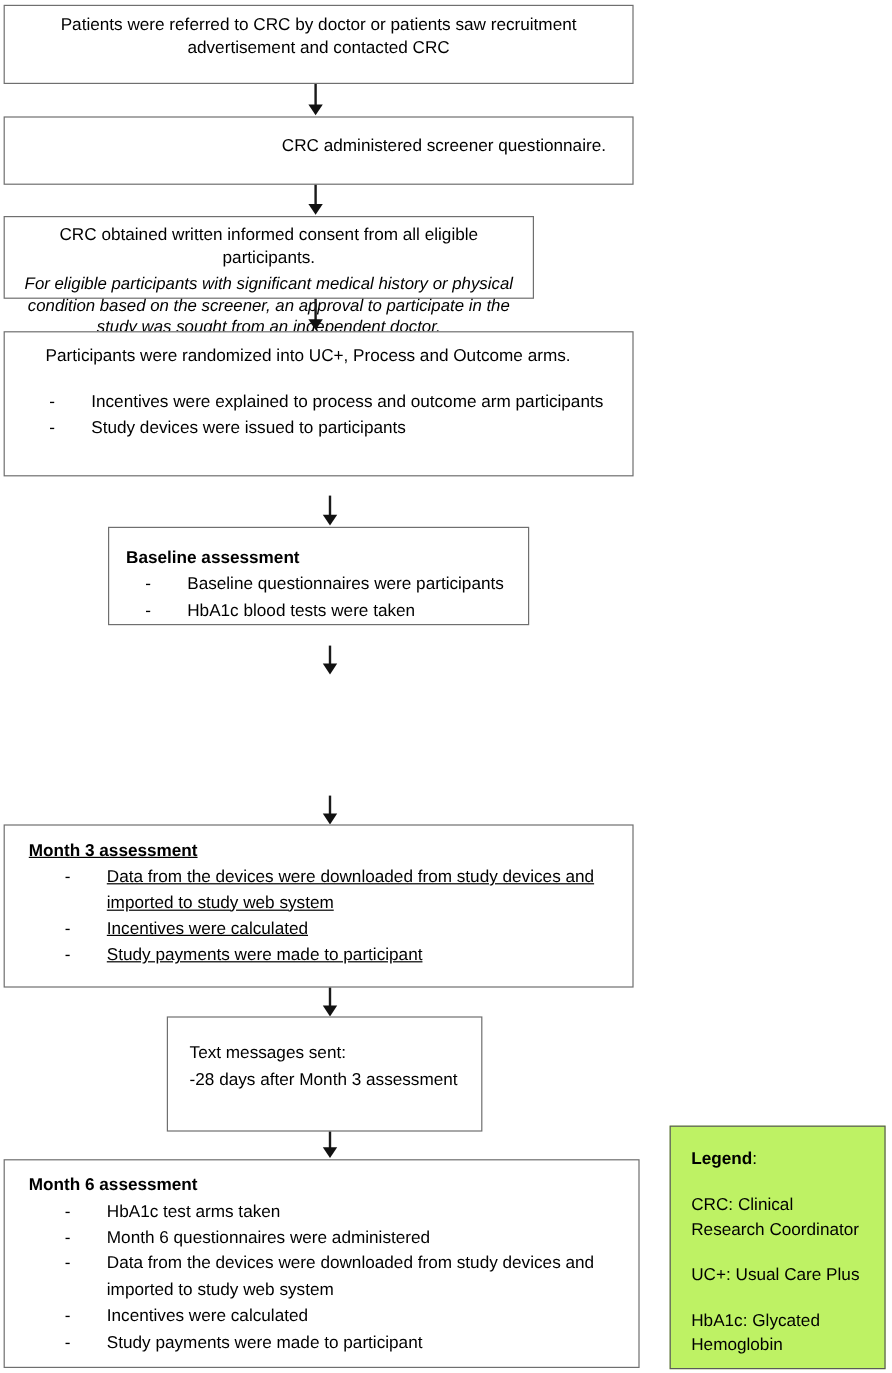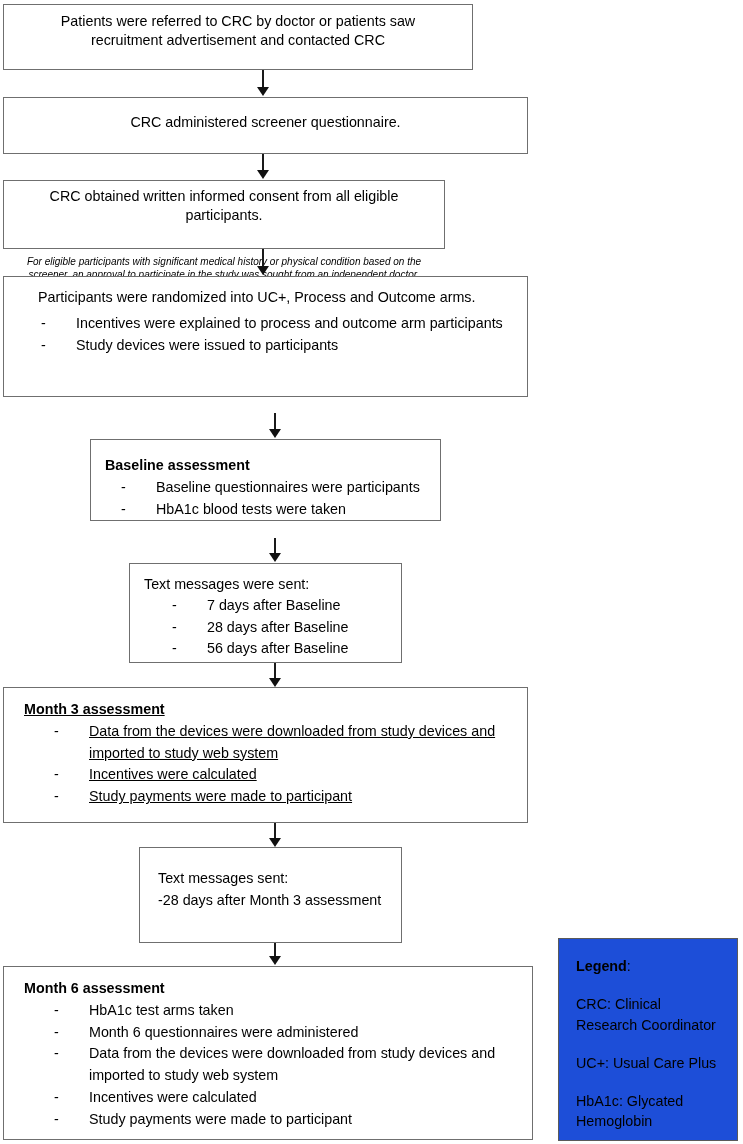--- a/index.html
+++ b/index.html
@@ -28,23 +28,22 @@
     color: #000;
   }
   .ctr {
     text-align: center;
   }
   .hdr {
     font-weight: bold;
   }
   .ital {
     font-style: italic;
-    font-size: 10px;
+    font-size: 14px;
     line-height: 1.30;
-    margin-top: 28px;
   }
   
   ul.dashlist {
     list-style: none;
     margin: 0;
     padding: 0;
   }
   ul.dashlist > li {
     position: relative;
     padding-left: 65px;
@@ -71,85 +70,77 @@
     width: 0;
     height: 0;
     border-left: 6px solid transparent;
     border-right: 6px solid transparent;
     border-top: 9px solid #111111;
   }
   .legend-box {
     position: absolute;
     box-sizing: border-box;
     border: 1px solid #5a5a5a;
-    background: #1d4ed8;
+    background: #bef264;
     font-size: 14.3px;
     line-height: 1.42;
   }
   .legend-box .lg-title { font-weight: bold; }
   .legend-box .lg-title span.colon { font-weight: normal; }
   .legend-entry { margin-top: 16px; }
 </style>
 </head>
 <body>
 
 <div id="canvas">
 
-  <div class="box" style="left:3px; top:4px; width:470px; height:66px;">
+  <div class="box" style="left:3px; top:4px; width:525px; height:66px;">
     <div class="ctr" style="padding:7px 22px 0 22px;">Patients were referred to CRC by doctor or patients saw recruitment advertisement and contacted CRC</div>
   </div>
 
   <div class="conn" style="left:262px; top:70px; height:22px;"></div>
   <div class="arrowhead" style="left:257px; top:87px;"></div>
 
   <div class="box" style="left:3px; top:97px; width:525px; height:57px;">
-    <div class="ctr" style="padding:15px 22px 0 22px;">CRC administered screener questionnaire.</div>
+    <div class="ctr" style="padding:15px 22px 0 22px;text-align:right;">CRC administered screener questionnaire.</div>
   </div>
 
   <div class="conn" style="left:262px; top:154px; height:21px;"></div>
   <div class="arrowhead" style="left:257px; top:170px;"></div>
 
   <div class="box" style="left:3px; top:180px; width:442px; height:69px;">
     <div class="ctr" style="padding:6px 14px 0 14px;">CRC obtained written informed consent from all eligible participants.</div>
     <div class="ctr ital" style="padding:2px 14px 0 14px;">For eligible participants with significant medical history or physical condition based on the screener, an approval to participate in the study was sought from an independent doctor.</div>
   </div>
 
   <div class="conn" style="left:262px; top:249px; height:22px;"></div>
   <div class="arrowhead" style="left:257px; top:266px;"></div>
 
   <div class="box" style="left:3px; top:276px; width:525px; height:121px;">
     <div style="padding:11px 0 0 34px;">Participants were randomized into UC+, Process and Outcome arms.</div>
-    <ul class="dashlist" style="padding-left:7px; margin-top:6px;">
+    <ul class="dashlist" style="padding-left:7px; margin-top:18px;">
       <li>Incentives were explained to process and outcome arm participants</li>
       <li>Study devices were issued to participants</li>
     </ul>
   </div>
 
   <div class="conn" style="left:274px; top:413px; height:21px;"></div>
   <div class="arrowhead" style="left:269px; top:429px;"></div>
 
   <div class="box" style="left:90px; top:439px; width:351px; height:82px;">
     <div class="hdr" style="padding:16px 0 0 14px;">Baseline assessment</div>
     <ul class="dashlist" style="padding-left:0px; margin-top:2px;">
       <li>Baseline questionnaires were participants</li>
       <li>HbA1c blood tests were taken</li>
     </ul>
   </div>
 
   <div class="conn" style="left:274px; top:538px; height:20px;"></div>
   <div class="arrowhead" style="left:269px; top:553px;"></div>
 
-  <div class="box" style="left:129px; top:563px; width:273px; height:100px;">
-    <div style="padding:11px 0 0 14px;">Text messages were sent:</div>
-    <ul class="dashlist" style="padding-left:12px; margin-top:1px;">
-      <li>7 days after Baseline</li>
-      <li>28 days after Baseline</li>
-      <li>56 days after Baseline</li>
-    </ul>
-  </div>
 
   <div class="conn" style="left:274px; top:663px; height:20px;"></div>
   <div class="arrowhead" style="left:269px; top:678px;"></div>
 
   <div class="box" style="left:3px; top:687px; width:525px; height:136px;text-decoration:underline;">
     <div class="hdr" style="padding:12px 0 0 20px;">Month 3 assessment</div>
     <ul class="dashlist" style="padding-left:20px; padding-right:12px; margin-top:2px;">
       <li>Data from the devices were downloaded from study devices and imported to study web system</li>
       <li>Incentives were calculated</li>
       <li>Study payments were made to participant</li>

